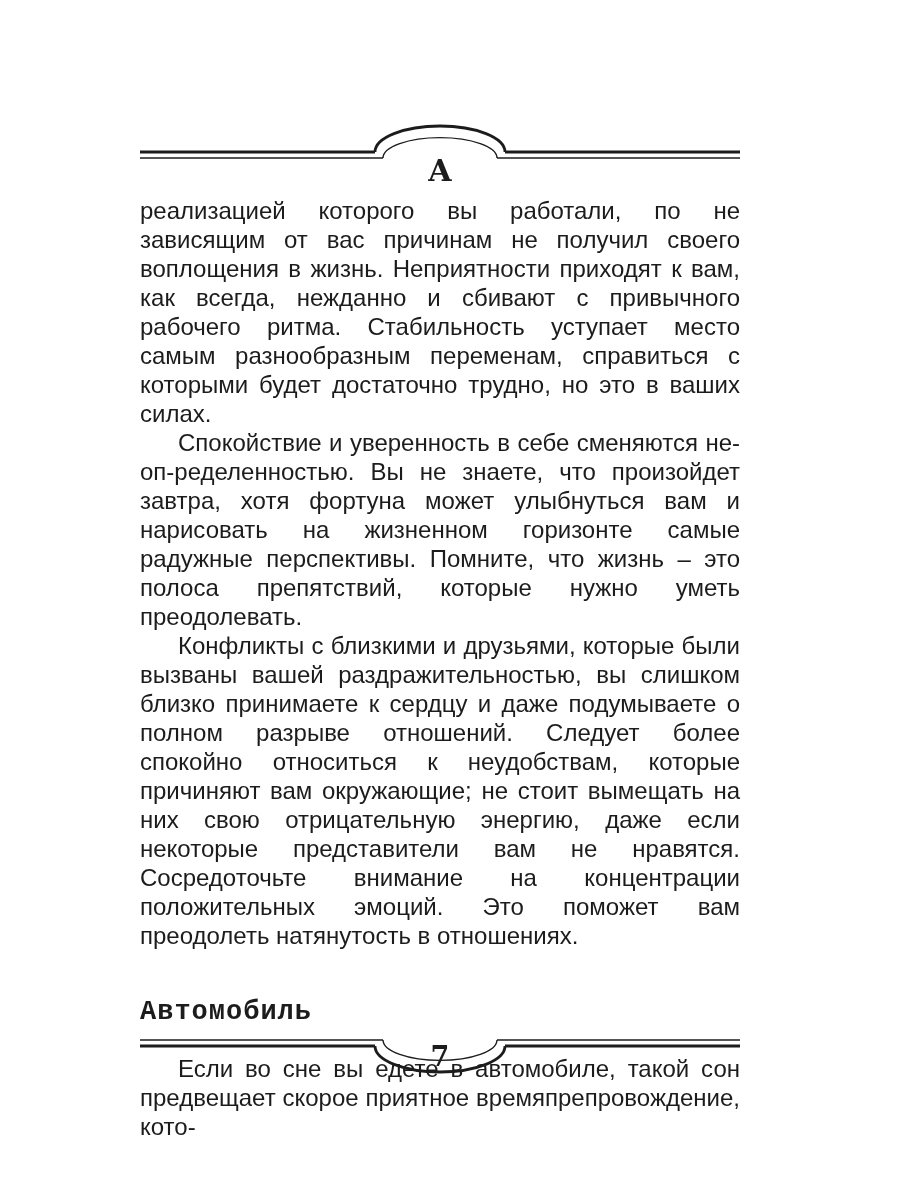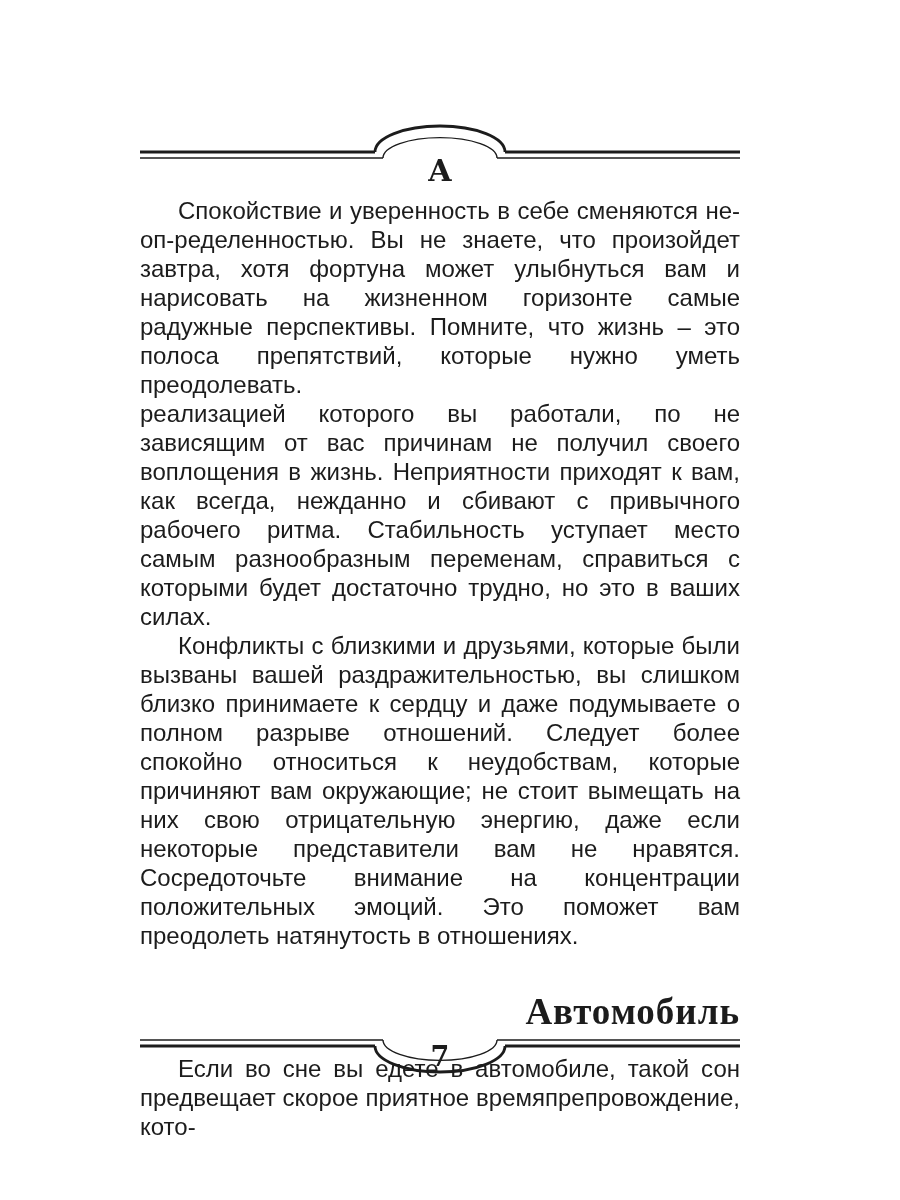--- a/index.html
+++ b/index.html
@@ -47,47 +47,47 @@
     line-height: 29px;
     text-align: justify;
   }
   .para {
     margin: 0;
     text-indent: 38px;
   }
   .para.no-indent { text-indent: 0; }
   .entry-title {
     margin: 46px 0 26px 0;
-    text-align: right;
+    text-align: left;
     text-indent: 0;
-    font-family: Liberation Serif, serif;
+    font-family: Liberation Mono, monospace;
     font-weight: bold;
-    font-size: 37px;
+    font-size: 27px;
     letter-spacing: 1px;
     line-height: 32px;
   }
 </style>
 </head>
 <body>
 
 <div class="page">
 
   <svg class="ornament header-ornament" viewBox="0 0 600 80">
     <line class="thick" x1="0" y1="32" x2="235" y2="32"></line>
     <line class="thick" x1="365" y1="32" x2="600" y2="32"></line>
     <line class="thin" x1="0" y1="38" x2="243" y2="38"></line>
     <line class="thin" x1="357" y1="38" x2="600" y2="38"></line>
     <path class="thick" d="M 235 32 A 65 26 0 0 1 365 32"></path>
     <path class="thin" d="M 243 38 A 56 20 0 0 1 357 38"></path>
     <text class="header-letter" x="300" y="61">А</text>
   </svg>
 
   <div class="text-block">
+    <p class="para no-indent">реализацией которого вы работали, по не зависящим от вас причинам не получил своего воплощения в жизнь. Неприятности приходят к вам, как всегда, нежданно и сбивают с привычного рабочего ритма. Стабильность уступает место самым разнообразным переменам, справиться с которыми будет достаточно трудно, но это в ваших силах.</p>
     <p class="para">Спокойствие и уверенность в себе сменяются не-оп-ределенностью. Вы не знаете, что произойдет завтра, хотя фортуна может улыбнуться вам и нарисовать на жизненном горизонте самые радужные перспективы. Помните, что жизнь – это полоса препятствий, которые нужно уметь преодолевать.</p>
-    <p class="para no-indent">реализацией которого вы работали, по не зависящим от вас причинам не получил своего воплощения в жизнь. Неприятности приходят к вам, как всегда, нежданно и сбивают с привычного рабочего ритма. Стабильность уступает место самым разнообразным переменам, справиться с которыми будет достаточно трудно, но это в ваших силах.</p>
     <p class="para">Конфликты с близкими и друзьями, которые были вызваны вашей раздражительностью, вы слишком близко принимаете к сердцу и даже подумываете о полном разрыве отношений. Следует более спокойно относиться к неудобствам, которые причиняют вам окружающие; не стоит вымещать на них свою отрицательную энергию, даже если некоторые представители вам не нравятся. Сосредоточьте внимание на концентрации положительных эмоций. Это поможет вам преодолеть натянутость в отношениях.</p>
 
     <h2 class="entry-title">Автомобиль</h2>
 
     <p class="para">Если во сне вы едете в автомобиле, такой сон предвещает скорое приятное времяпрепровождение, кото-</p>
   </div>
 
   <svg class="ornament footer-ornament" viewBox="0 0 600 56">
     <line class="thin" x1="0" y1="8" x2="243" y2="8"></line>
     <line class="thin" x1="357" y1="8" x2="600" y2="8"></line>

